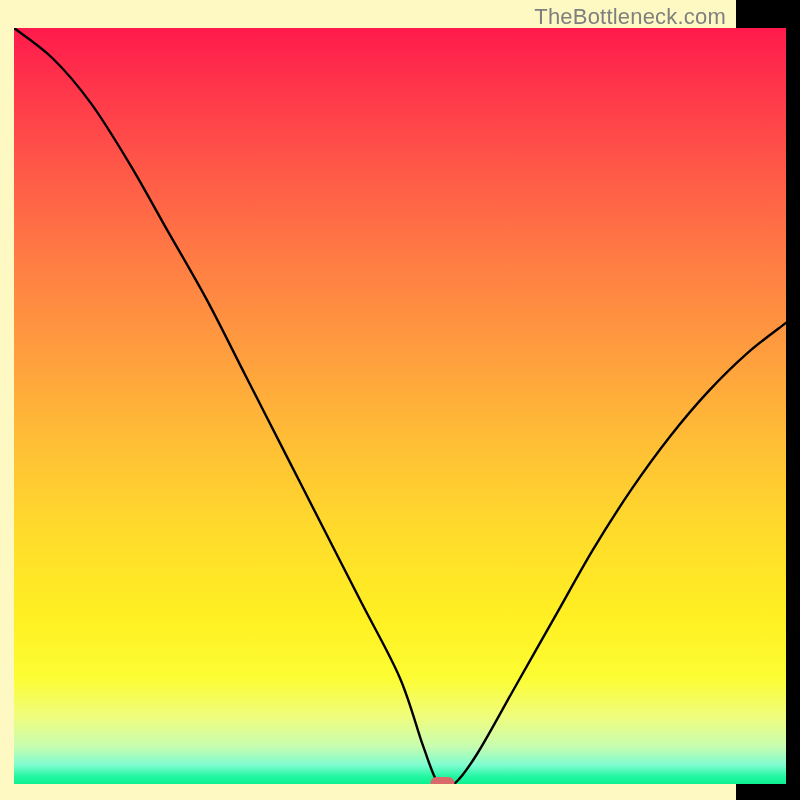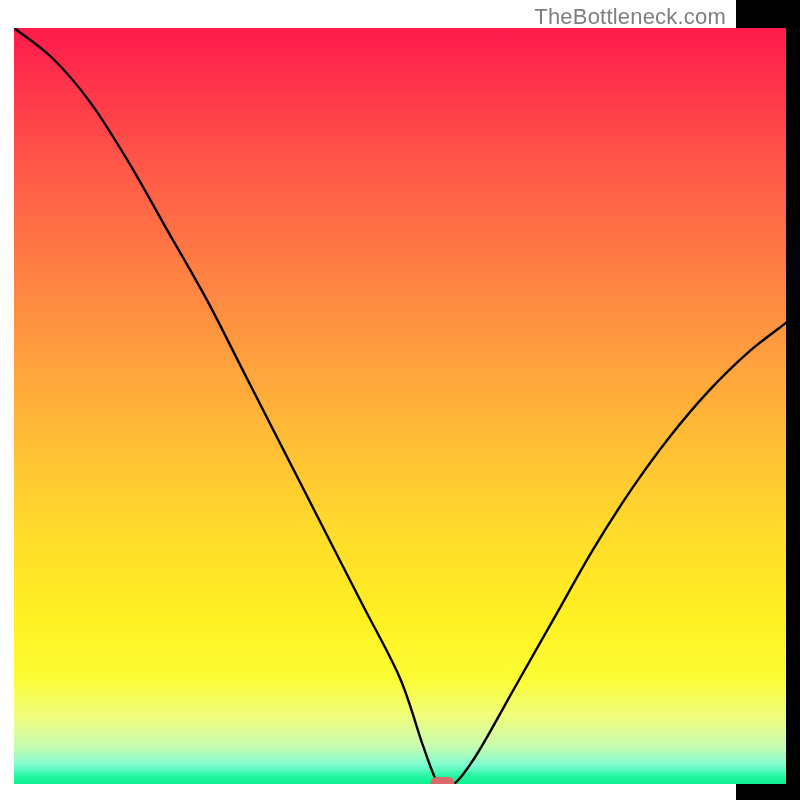--- a/index.html
+++ b/index.html
@@ -8,21 +8,21 @@
     width: 800px;
     height: 800px;
     background: #000;
     overflow: hidden;
     font-family: Arial, Helvetica, sans-serif;
   }
   .frame {
     position: relative;
     width: 736px;
     height: 800px;
-    background: #ffffff;
+    background: #fef9c3;
   }
   .watermark {
     position: absolute;
     top: 4px;
     right: 10px;
     color: #7f7f7f;
     font-size: 22px;
     font-weight: 500;
     letter-spacing: 0.2px;
     z-index: 10;

